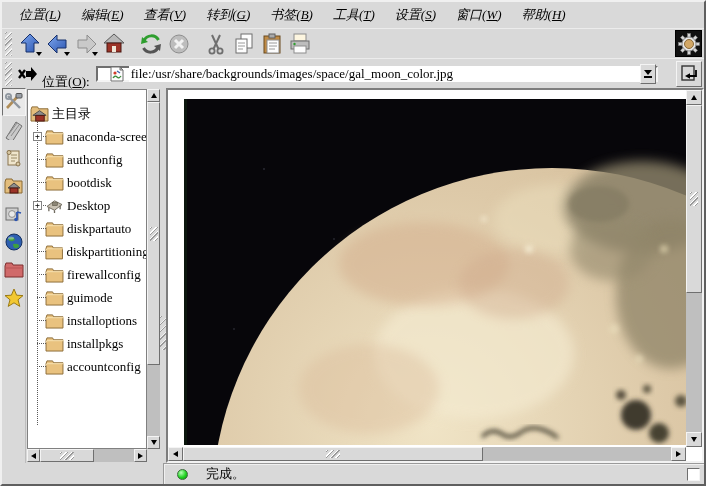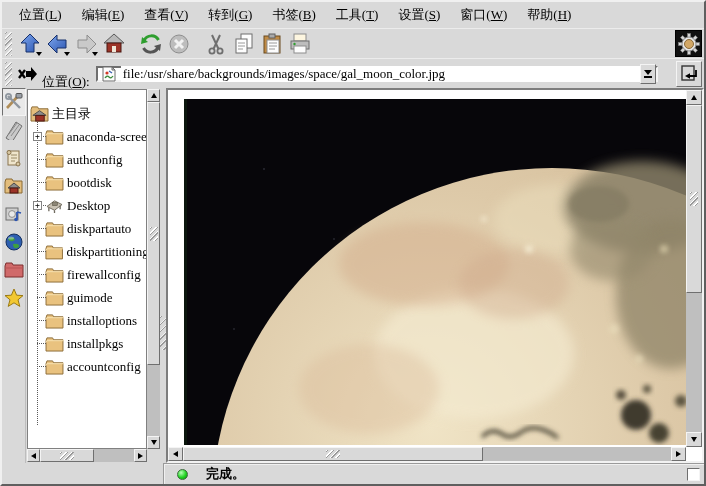--- a/index.html
+++ b/index.html
@@ -8,21 +8,21 @@
 
   .window {
     position:relative; width:706px; height:486px; overflow:hidden;
     background:#d9d9d9;
     border:2px solid; border-color:#f0f0f0 #5f5f5f #5f5f5f #f0f0f0;
   }
 
   
   .menubar { position:absolute; left:0; top:0; width:702px; height:26px;
     display:flex; align-items:center; padding-left:8px; gap:2px; }
-  .menu-item { padding:2px 9px 2px 9px; cursor:default; white-space:nowrap; }
+  .menu-item { padding:2px 9px 2px 9px; cursor:default; white-space:nowrap;font-style:italic; }
   .menu-item u { text-decoration:underline; }
 
   
   .toolbar { position:absolute; left:0; top:26px; width:702px; height:30px;
     display:flex; align-items:center; border-top:1px solid #ececec; }
   .locbar { position:absolute; left:0; top:56px; width:702px; height:30px;
     display:flex; align-items:center; border-top:1px solid #ececec; }
   .grip-v { width:7px; height:24px; margin:0 4px 0 3px;
     background:repeating-linear-gradient(135deg,#f4f4f4 0 1px,#9f9f9f 1px 2px,#d9d9d9 2px 4px);
     border-radius:1px; cursor:move; }
@@ -34,21 +34,21 @@
   .throbber { margin-left:auto; margin-right:2px; width:27px; height:27px; background:#101010;
     display:flex; align-items:center; justify-content:center; border:1px solid #000; }
 
   
   .loc-label { margin:16px 6px 0 2px; white-space:nowrap; }
   .loc-label u { text-decoration:underline; }
   .clear-btn { width:24px; height:24px; border:none; background:transparent;
     display:flex; align-items:center; justify-content:center; cursor:pointer; }
   .combo { flex:1; height:16px; margin-right:18px; background:#fff;
     border:2px solid; border-color:#6f6f6f #f4f4f4 #f4f4f4 #6f6f6f;
-    display:flex; align-items:center; position:relative; padding-left:3px; }
+    display:flex; align-items:center; position:relative; padding-left:11px; }
   .combo .url { flex:1; border:none; outline:none; background:#fff;
     font-family:"Liberation Serif", serif; font-size:13px; padding:0 2px; }
   .combo-arrow { width:16px; height:20px; background:#d9d9d9;
     border:1px solid; border-color:#f4f4f4 #6f6f6f #6f6f6f #f4f4f4;
     display:flex; flex-direction:column; align-items:center; justify-content:center; cursor:pointer; }
   .combo-arrow .tri { width:0;height:0;border-left:4px solid transparent;border-right:4px solid transparent;border-top:5px solid #000; }
   .combo-arrow .bar { width:8px; height:2px; background:#000; margin-top:1px; }
   .go-btn { width:26px; height:26px; margin-right:2px; background:#d9d9d9;
     border:1px solid; border-color:#f4f4f4 #6f6f6f #6f6f6f #f4f4f4;
     display:flex; align-items:center; justify-content:center; cursor:pointer; }
@@ -102,21 +102,21 @@
     border:2px solid; border-color:#7d7d7d #f2f2f2 #f2f2f2 #7d7d7d; background:#fff; }
   .image-area { position:absolute; left:0; top:0; right:16px; bottom:14px; background:#fff; overflow:hidden; }
   .moon-svg { position:absolute; left:16px; top:9px; }
   .main-vscroll { right:0; top:0; width:16px; bottom:14px; }
   .main-hscroll { left:0; bottom:0; height:14px; right:16px; }
 
   
   .statusbar { position:absolute; left:0; top:461px; width:702px; height:21px; }
   .status-main { position:absolute; left:161px; right:0; top:0; bottom:0;
     border-left:1px solid #9a9a9a; border-top:1px solid #9a9a9a; box-shadow:inset 1px 1px 0 #f0f0f0;
-    display:flex; align-items:center;font-weight:bold; }
+    display:flex; align-items:center; }
   .led { width:11px; height:11px; border-radius:50%; margin-left:13px;
     background:radial-gradient(circle at 35% 30%, #b8ffb8, #22d422 55%, #0b8f0b);
     border:1px solid #3a6a3a; }
   .status-text { margin-left:18px; }
   .view-checkbox { margin-left:auto; margin-right:4px; width:13px; height:13px; background:#fff;
     border:1px solid; border-color:#6f6f6f #f4f4f4 #f4f4f4 #6f6f6f; cursor:pointer; }
 </style>
 </head>
 <body>
 

